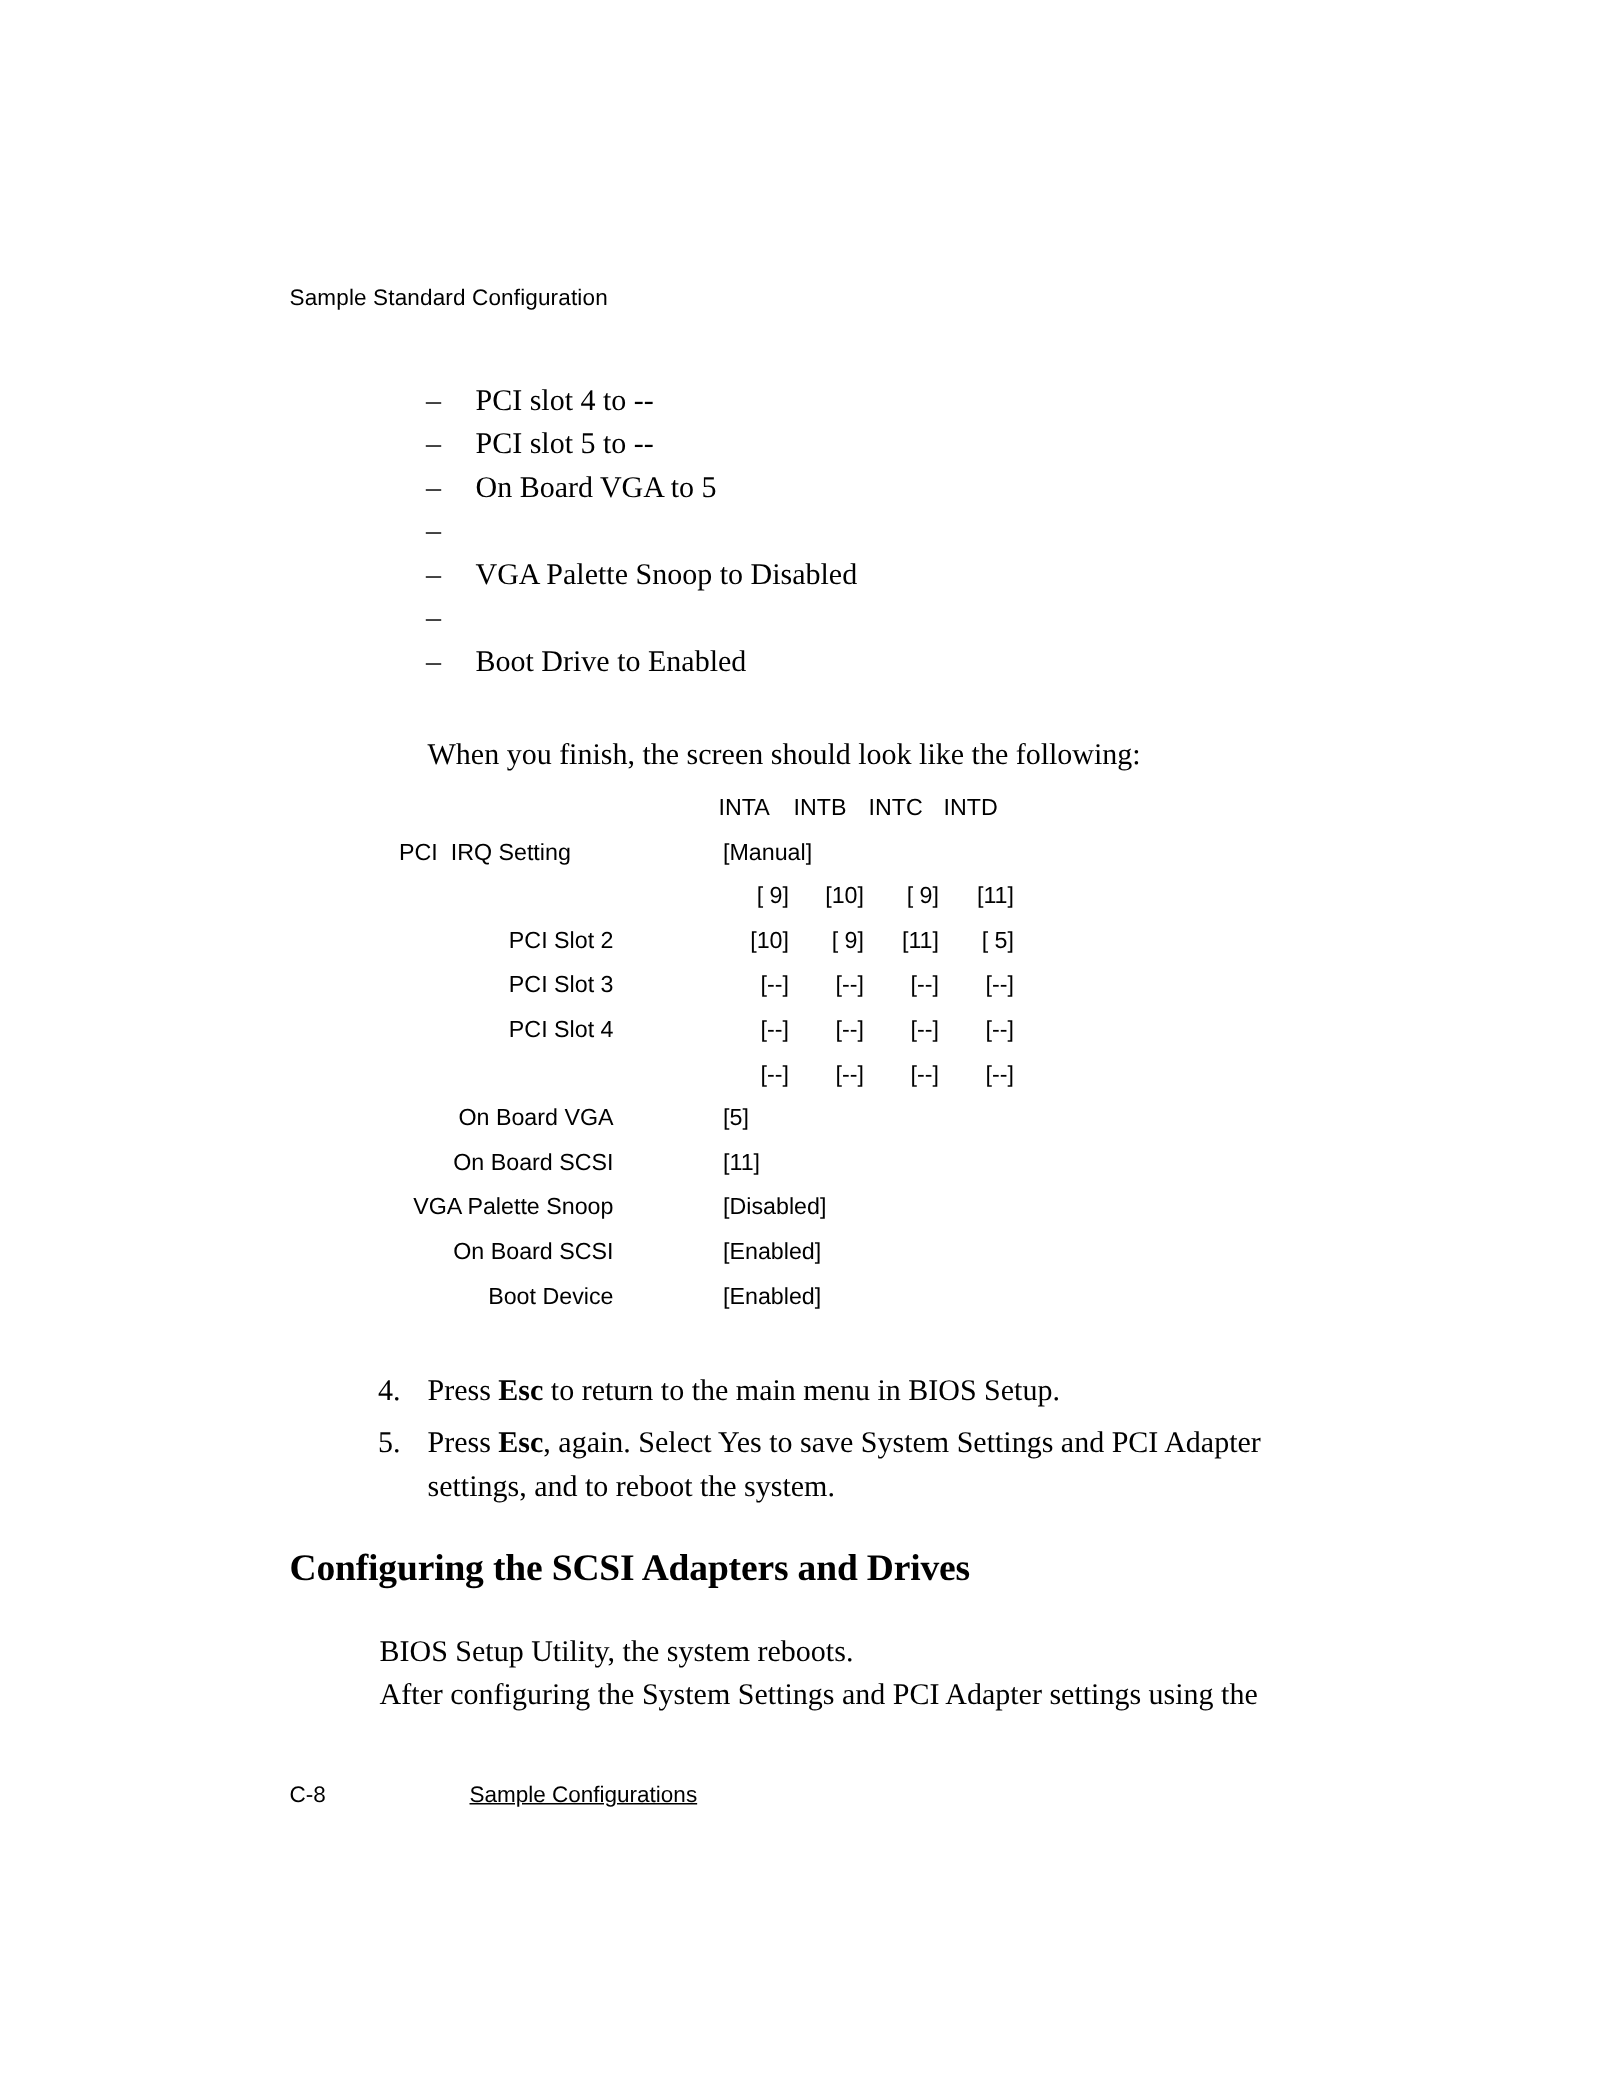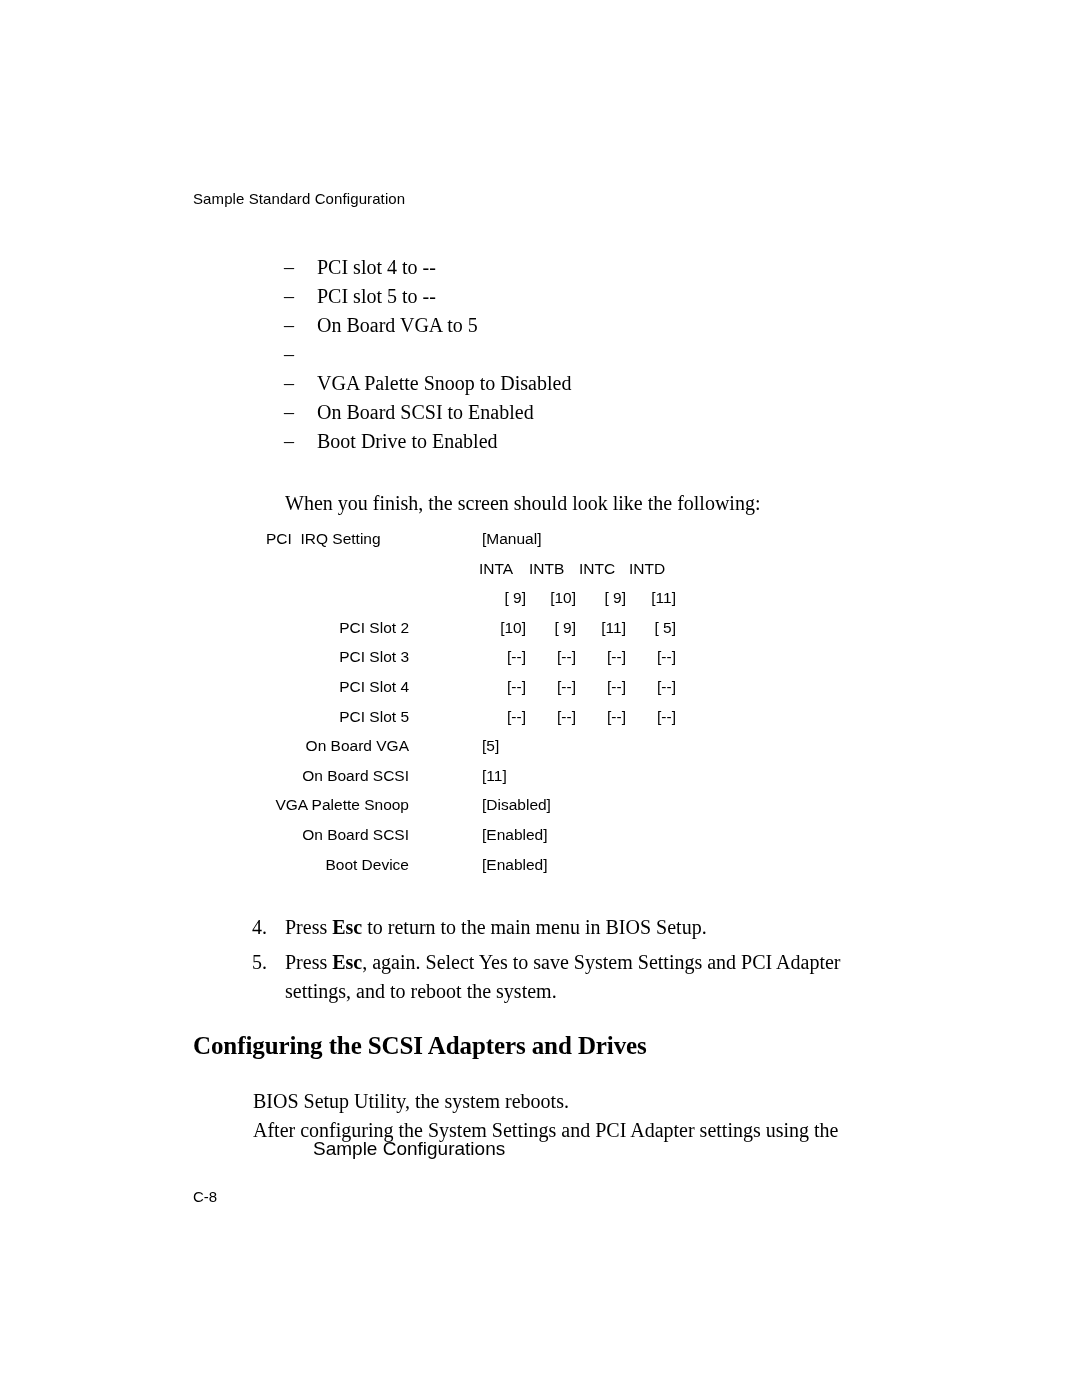--- a/index.html
+++ b/index.html
@@ -187,24 +187,25 @@
     position: absolute;
     left: 193px;
     top: 1188px;
     font-family: "Liberation Sans", sans-serif;
     font-size: 15px;
     white-space: pre;
   }
   .footer-title {
     position: absolute;
     left: 313px;
-    top: 1138px;
+    top: 1188px;
     font-family: "Liberation Sans", sans-serif;
-    font-size: 19px;
-    white-space: pre;
+    font-size: 15px;
+    white-space: pre;
+    text-decoration: underline;
   }
 </style>
 </head>
 <body>
 
 <div class="page">
 
   <div class="running-header">Sample Standard Configuration</div>
 
   <div class="dash-list">
@@ -222,42 +223,41 @@
     </div>
     <div class="dash-item">
       <span class="dash-marker">–</span>
     </div>
     <div class="dash-item">
       <span class="dash-marker">–</span>
       <span class="dash-text">VGA Palette Snoop to Disabled</span>
     </div>
     <div class="dash-item">
       <span class="dash-marker">–</span>
-      <span class="dash-text">On Board SCSI to Enabled</span>
     </div>
     <div class="dash-item">
       <span class="dash-marker">–</span>
       <span class="dash-text">Boot Drive to Enabled</span>
     </div>
   </div>
 
   <div class="intro-line">When you finish, the screen should look like the following:</div>
 
   <div class="bios-block">
-
-    <div class="bios-row">
-      <span class="bios-label lead">PCI  IRQ Setting</span>
-      <span class="bios-value-single">[Manual]</span>
-    </div>
 
     <div class="bios-row">
       <span class="int-head c0">INTA</span>
       <span class="int-head c1">INTB</span>
       <span class="int-head c2">INTC</span>
       <span class="int-head c3">INTD</span>
+    </div>
+
+    <div class="bios-row">
+      <span class="bios-label lead">PCI  IRQ Setting</span>
+      <span class="bios-value-single">[Manual]</span>
     </div>
 
     <div class="bios-row">
       <span class="int-col c0">[ 9]</span>
       <span class="int-col c1">[10]</span>
       <span class="int-col c2">[ 9]</span>
       <span class="int-col c3">[11]</span>
     </div>
 
     <div class="bios-row">
@@ -278,21 +278,20 @@
 
     <div class="bios-row">
       <span class="bios-label">PCI Slot 4</span>
       <span class="int-col c0">[--]</span>
       <span class="int-col c1">[--]</span>
       <span class="int-col c2">[--]</span>
       <span class="int-col c3">[--]</span>
     </div>
 
     <div class="bios-row">
-      <span class="bios-label">PCI Slot 5</span>
       <span class="int-col c0">[--]</span>
       <span class="int-col c1">[--]</span>
       <span class="int-col c2">[--]</span>
       <span class="int-col c3">[--]</span>
     </div>
 
     <div class="bios-row">
       <span class="bios-label">On Board VGA</span>
       <span class="bios-value-single">[5]</span>
     </div>

